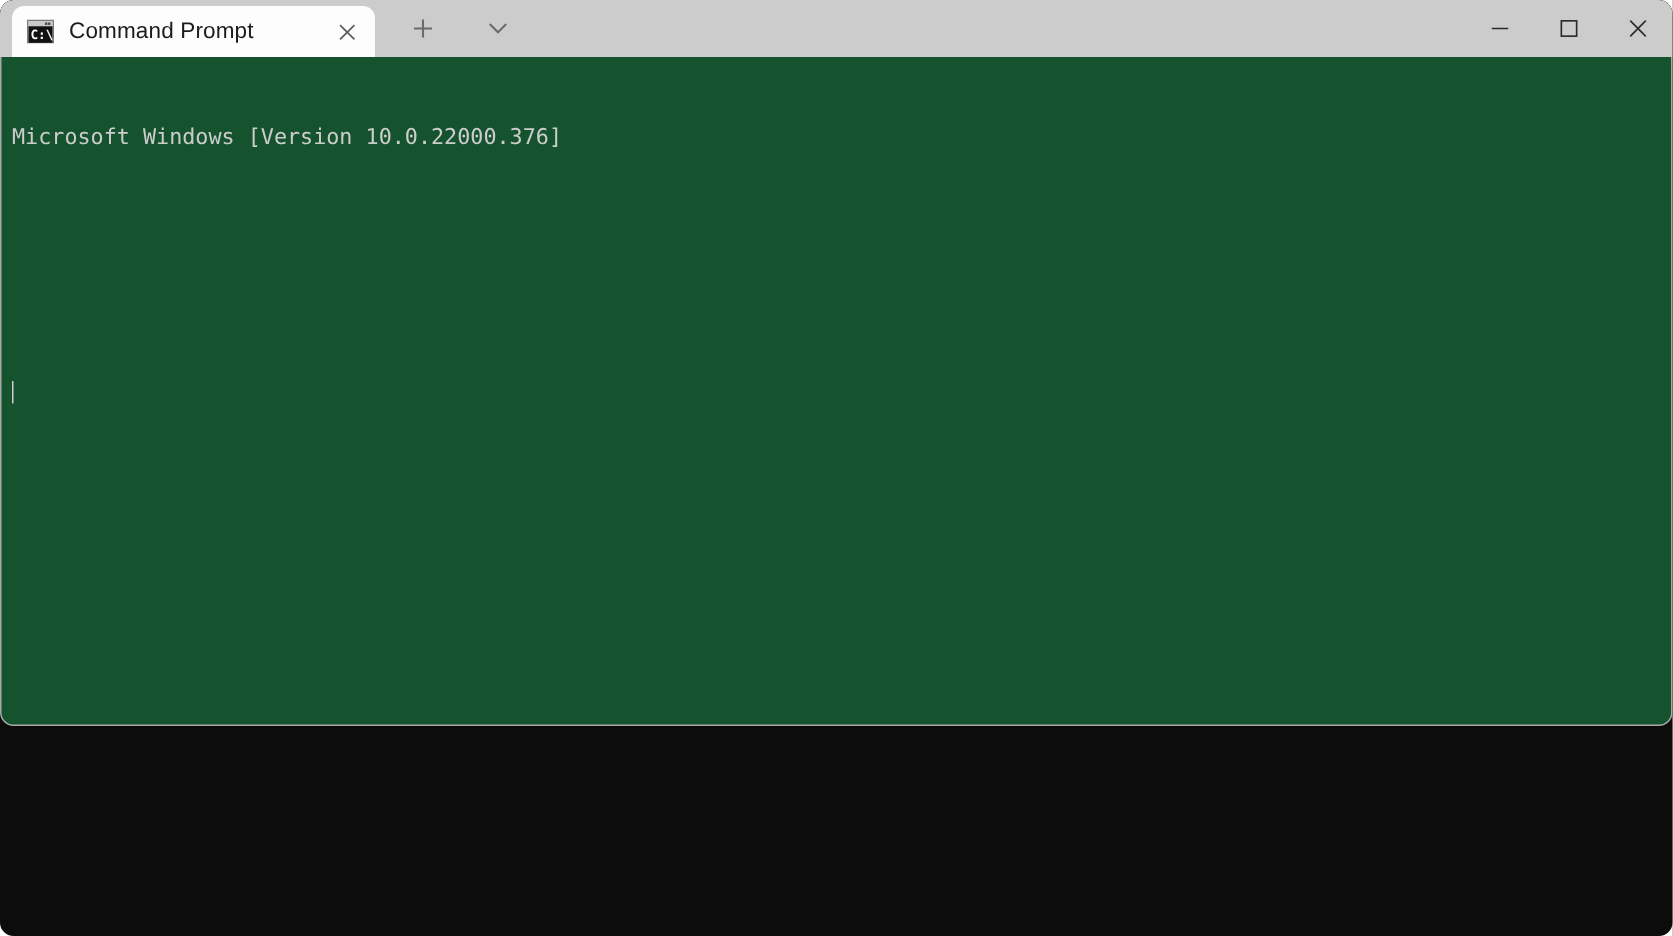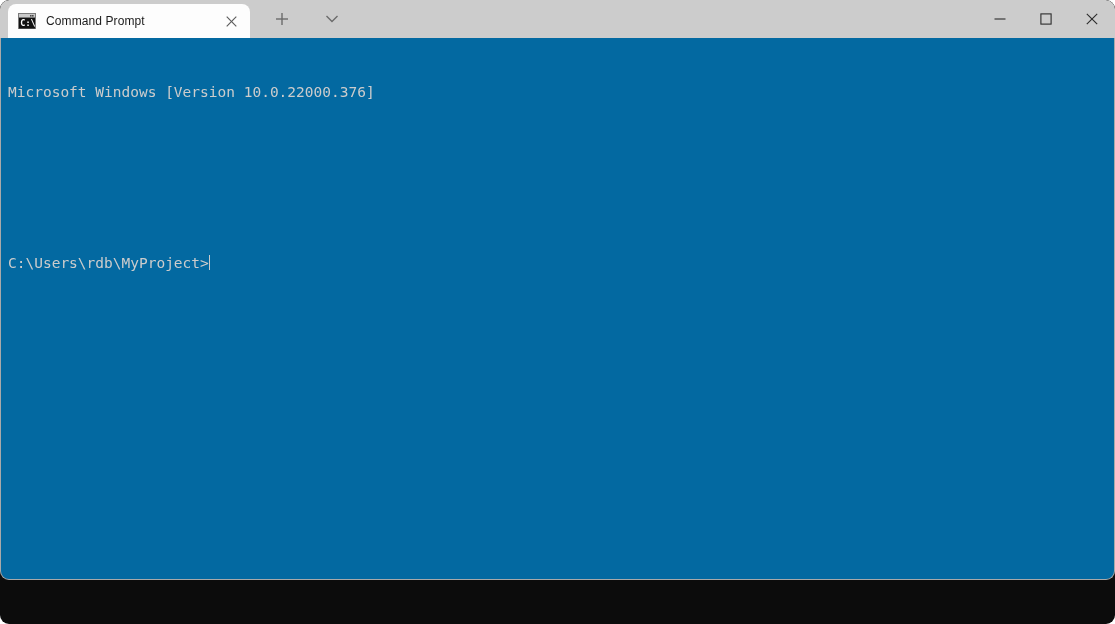--- a/index.html
+++ b/index.html
@@ -62,21 +62,21 @@
   .tab-icon {
     width: 18px;
     height: 16px;
     flex: 0 0 auto;
     position: relative;
     margin-right: 10px;
   }
 
   .tab-label {
     flex: 1 1 auto;
-    font-size: 12px;
+    font-size: 15px;
     color: #1b1b1b;
     white-space: nowrap;
     overflow: hidden;
     line-height: 34px;
     letter-spacing: 0.1px;
   }
 
   .tab-close {
     flex: 0 0 auto;
     width: 30px;
@@ -118,23 +118,23 @@
     color: #2b2b2b;
   }
   #close-button { border-radius: 0 9px 0 0; }
 
   
   #terminal {
     position: absolute;
     left: 0;
     top: 38px;
     width: 1115px;
-    height: 542px;
+    height: 446px;
     box-sizing: border-box;
-    background: #0369a1;
+    background: #14532d;
     border-left: 1px solid #a9a9a9;
     border-right: 1px solid #a9a9a9;
     border-bottom: 1px solid #a9a9a9;
     border-radius: 0 0 9px 9px;
     overflow: hidden;
   }
 
   #terminal-output {
     position: absolute;
     left: 7px;
@@ -225,17 +225,17 @@
       </div>
     </div>
 
   </div>
 
   <div id="terminal">
     <div id="terminal-output">
       <div class="term-line">Microsoft Windows [Version 10.0.22000.376]</div>
       <div class="term-line"></div>
       <div class="term-line"></div>
-      <div class="term-line"><span>C:\Users\rdb\MyProject&gt;</span><span class="cursor"></span></div>
+      <div class="term-line"><span class="cursor"></span></div>
     </div>
   </div>
 
 </div>
 
 </body></html>

